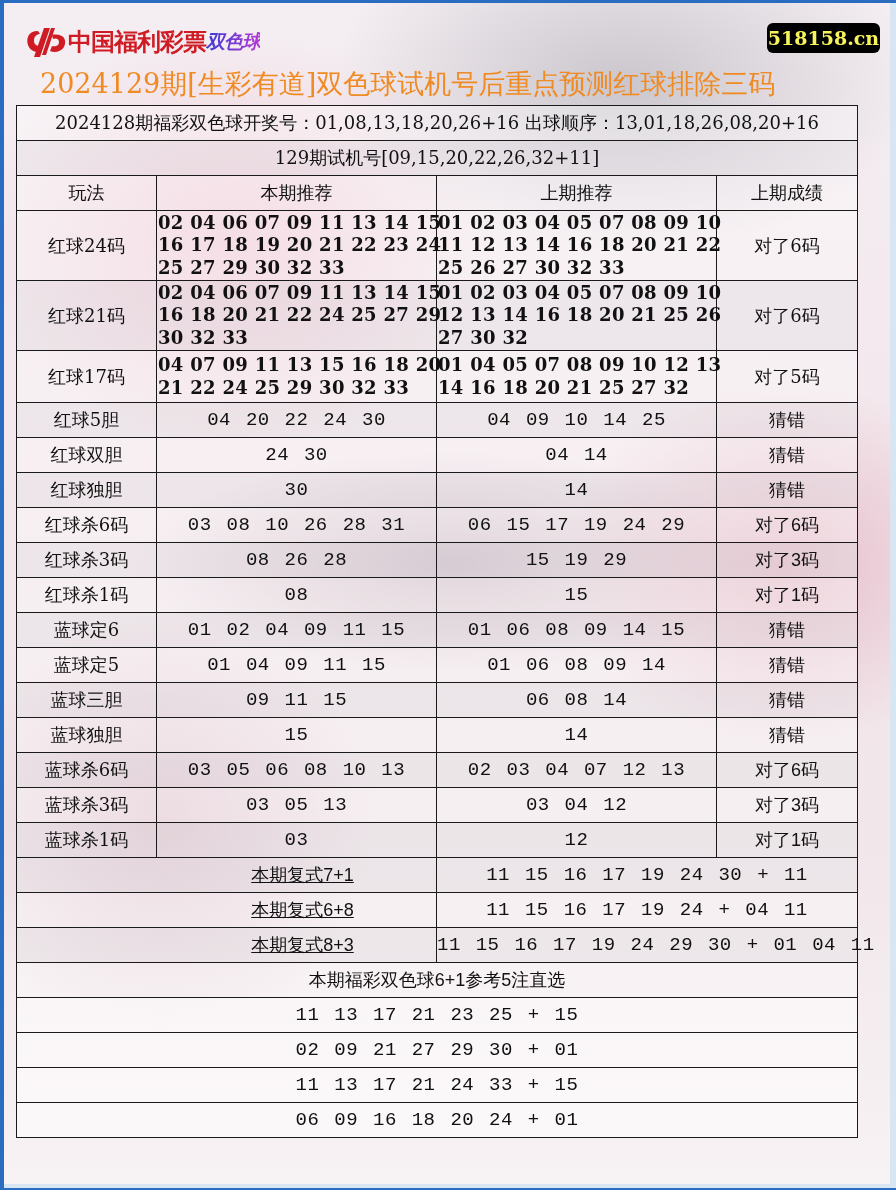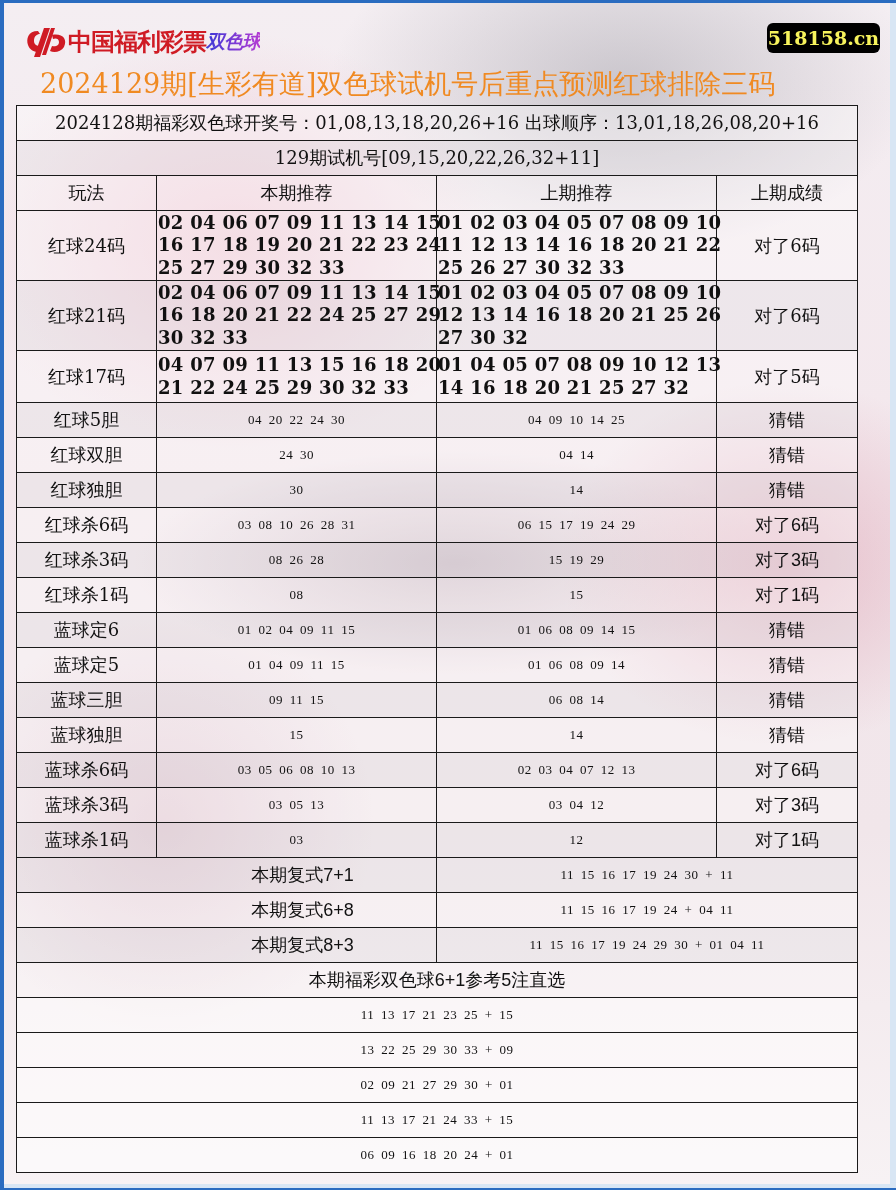--- a/index.html
+++ b/index.html
@@ -52,22 +52,22 @@
   table.main td {
     border:1.5px solid #1a1a1a; padding:0; text-align:center; vertical-align:middle;
     background:rgba(255,255,255,0.35);
     white-space:nowrap;
   }
   table.main td.alt { background:rgba(225,225,230,0.35); }
   .r35 { height:34px; }
   .nums3 { text-align:left !important; line-height:22.5px; font-size:18px; font-weight:bold; letter-spacing:0.3px; padding-left:1px !important; }
   .cond { font-family:"Liberation Sans Narrow","Liberation Sans","DejaVu Sans",sans-serif; font-size:18px; }
   td.label { font-family:"DejaVu Serif","Liberation Serif",serif; font-size:18px; }
-  td.fushi-label { text-align:left; padding-left:152px !important; }
-  .num { font-family:Liberation Serif, serif; font-size:13px; word-spacing:3px; letter-spacing:0.5px; }
+  td.fushi-label { text-align:left; padding-left:152px !important;text-decoration:underline; }
+  .num { font-family:Liberation Mono, monospace; font-size:19px; word-spacing:3px; letter-spacing:0.5px; }
 </style>
 </head>
 <body>
 
 <div class="frame">
 
   <div class="logo">
     <svg width="44" height="34" viewBox="0 0 44 34">
       <path d="M14 6 C4 6 2 14 4 20 C6 26 12 28 16 26 L18 20 C14 22 10 20 10 16 C10 11 13 9 16 9 Z" fill="#cf1b24"></path>
       <path d="M20 3 L26 3 L16 32 L10 32 Z" fill="#cf1b24"></path>
@@ -240,23 +240,20 @@
       </tr>
     </tbody>
   <tbody id="direct-rows">
       <tr>
         <td colspan="4" class="cond" style="height:34px">本期福彩双色球6+1参考5注直选</td>
       </tr>
       <tr>
         <td colspan="4" class="num" style="height:34px;background:rgba(255,255,255,0.55)">11 13 17 21 23 25 + 15</td>
       </tr>
       <tr>
-        <td colspan="4" class="num" style="height:34px;background:rgba(255,255,255,0.55)">13 22 25 29 30 33 + 09</td>
-      </tr>
-      <tr>
         <td colspan="4" class="num" style="height:34px;background:rgba(255,255,255,0.55)">02 09 21 27 29 30 + 01</td>
       </tr>
       <tr>
         <td colspan="4" class="num" style="height:34px;background:rgba(255,255,255,0.55)">11 13 17 21 24 33 + 15</td>
       </tr>
       <tr>
         <td colspan="4" class="num" style="height:34px;background:rgba(255,255,255,0.55)">06 09 16 18 20 24 + 01</td>
       </tr>
     </tbody>
 </table>

